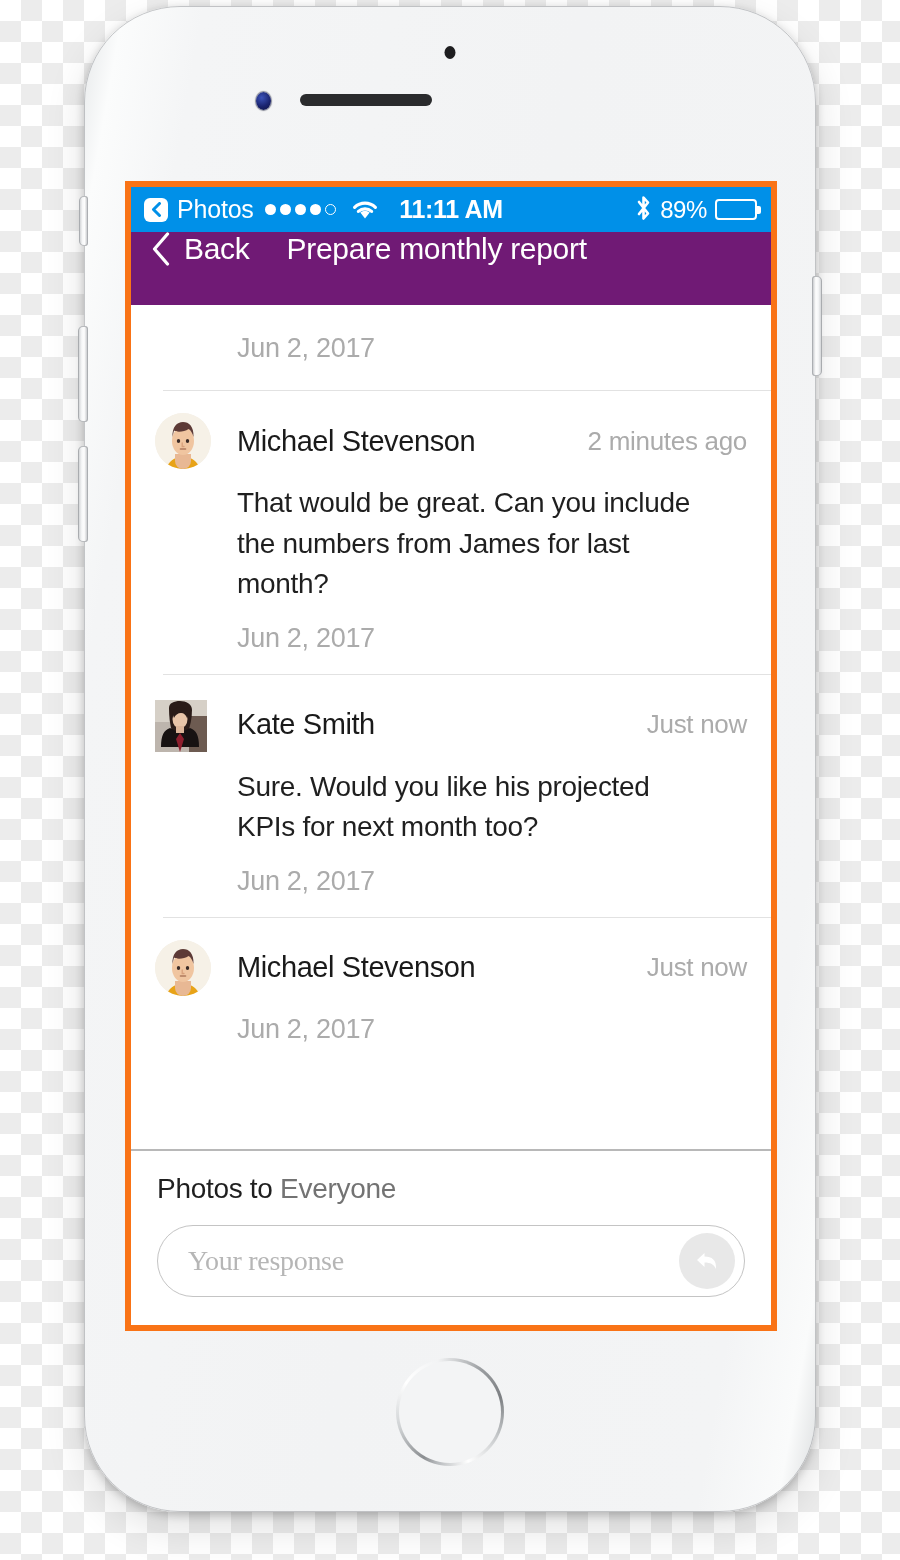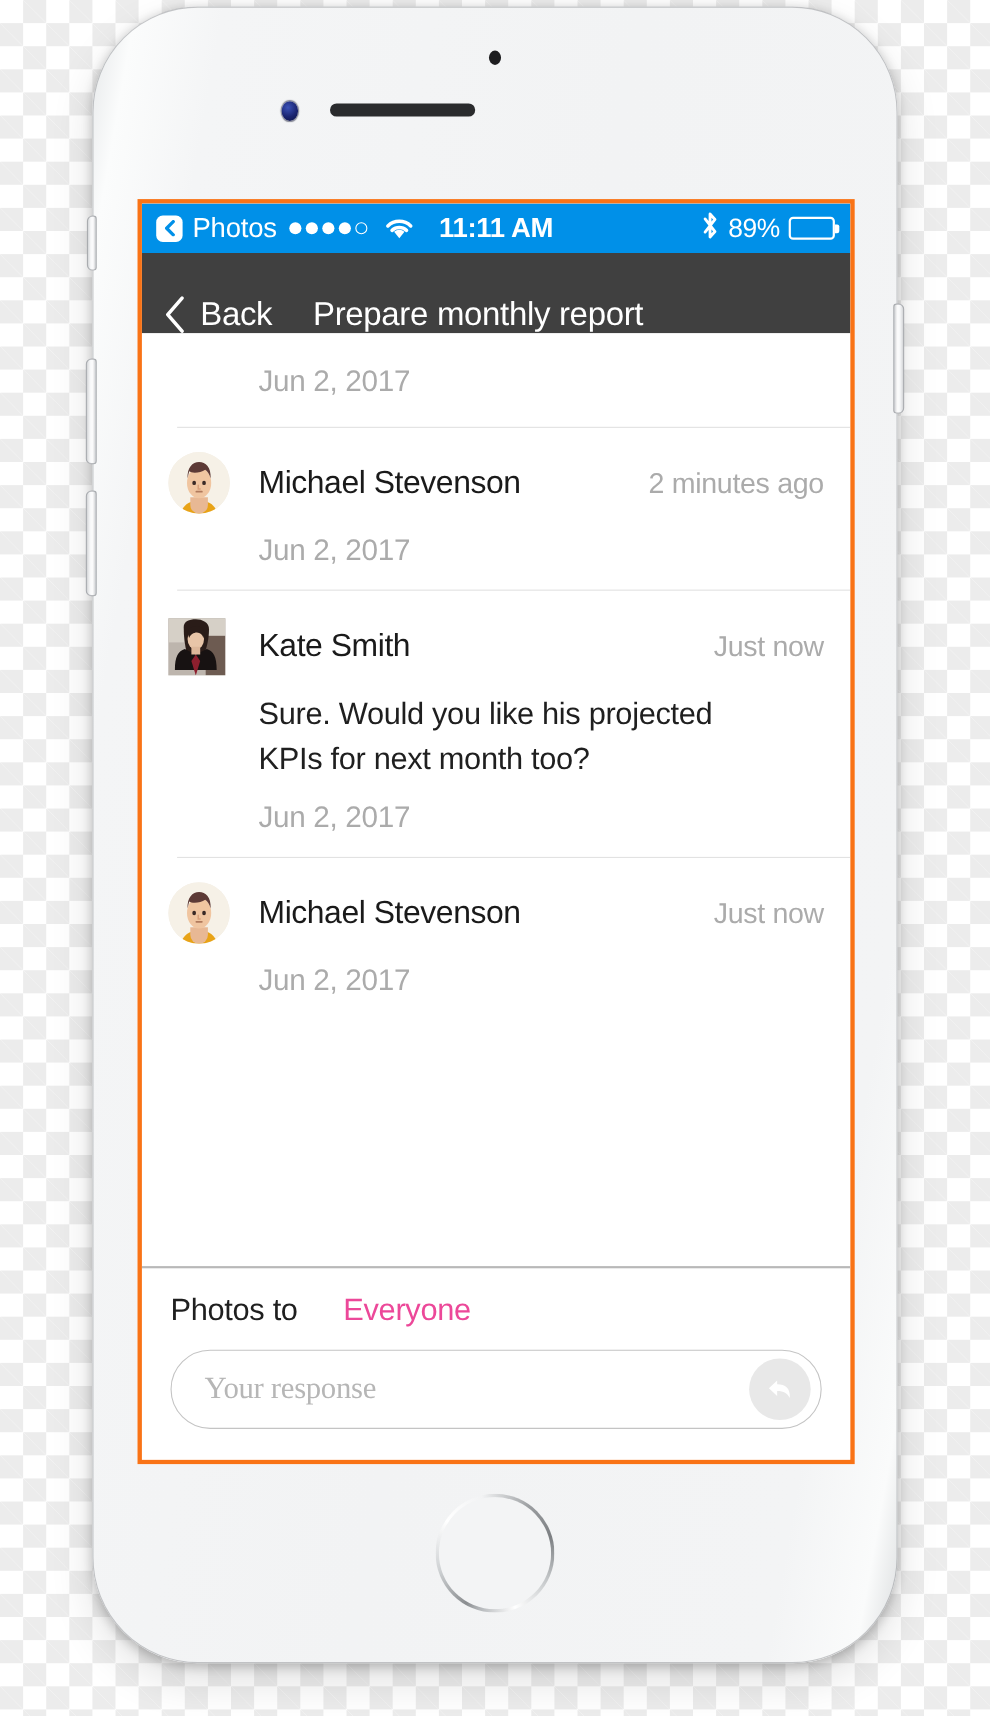--- a/index.html
+++ b/index.html
@@ -113,21 +113,21 @@
 
   
   .screen {
     position: absolute;
     left: 41px;
     top: 175px;
     width: 652px;
     height: 1150px;
     background: #ffffff;
     overflow: hidden;
-    border: 4px solid #f97316;
+    border: 6px solid #f97316;
     display: flex;
     flex-direction: column;
   }
 
   
   .status-bar {
     height: 45px;
     background: #0090E8;
     display: flex;
     align-items: center;
@@ -188,23 +188,23 @@
   }
   .battery-fill {
     height: 100%;
     background: #ffffff;
     border-radius: 1px;
   }
 
   
   .nav-bar {
     height: 73px;
-    background: #404040;
-    display: flex;
-    align-items: flex-end;
+    background: #701a75;
+    display: flex;
+    align-items: flex-start;
     padding: 0 20px;
     color: #ffffff;
     flex: 0 0 auto;
   }
   .nav-back {
     display: flex;
     align-items: center;
     gap: 13px;
     cursor: pointer;
   }
@@ -299,23 +299,22 @@
     padding: 22px 26px 28px 26px;
     background: #ffffff;
   }
   .visible-row {
     font-size: 28px;
     color: #1f1f1f;
     letter-spacing: -0.3px;
     margin-bottom: 20px;
   }
   .visible-link {
-    color: #ec4899;
+    color: #737373;
     cursor: pointer;
-    margin-left: 34px;
   }
   .input-shell {
     position: relative;
     height: 72px;
     border: 1.5px solid #c4c4c4;
     border-radius: 36px;
     display: flex;
     align-items: center;
   }
   .response-input {
@@ -431,20 +430,21 @@
                 <ellipse cx="23.5" cy="28" rx="1.7" ry="2" fill="#3a2a26"></ellipse>
                 <ellipse cx="32.5" cy="28" rx="1.7" ry="2" fill="#3a2a26"></ellipse>
                 <path d="M25.5 36 h5" stroke="#b07a5c" stroke-width="1.6" stroke-linecap="round" fill="none"></path>
                 <path d="M27.2 30 v3.5 h1.8" stroke="#d8a07a" stroke-width="1.3" fill="none" stroke-linecap="round"></path>
               </svg>
             </div>
           </div>
           <span class="msg-author">Michael Stevenson</span>
           <span class="msg-time">2 minutes ago</span>
         </div>
+        <div class="msg-body">That would be great. Can you include the numbers from James for last month?</div>
         <div class="msg-date">Jun 2, 2017</div>
       </div>
       <div class="divider"></div>
 
       <div class="message">
         <div class="msg-head">
           <div class="avatar-wrap">
             <div class="avatar-square">
               <svg width="52" height="52" viewBox="0 0 52 52">
                 <rect width="52" height="52" fill="#bdb5ad"></rect>

